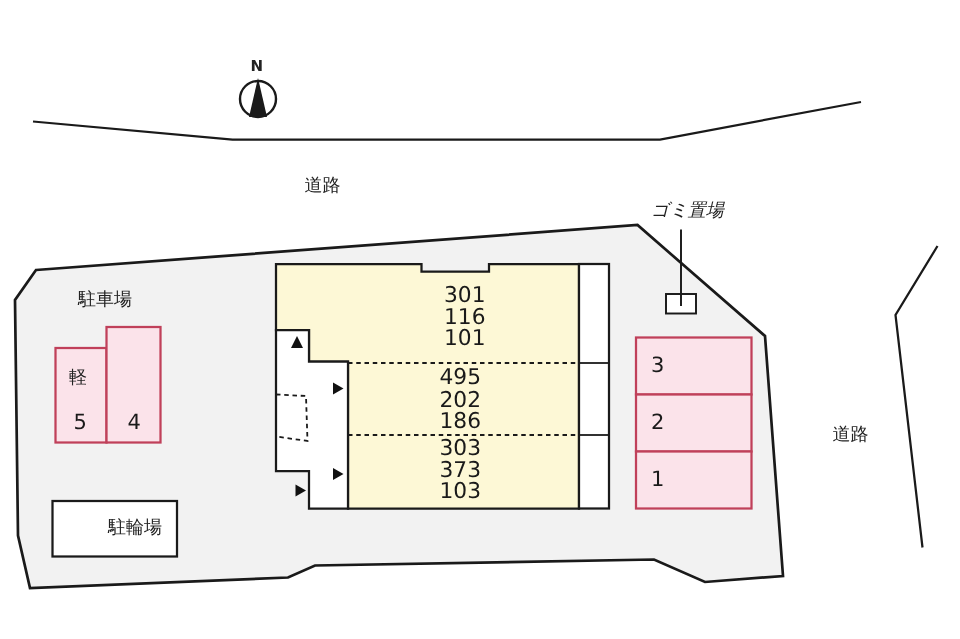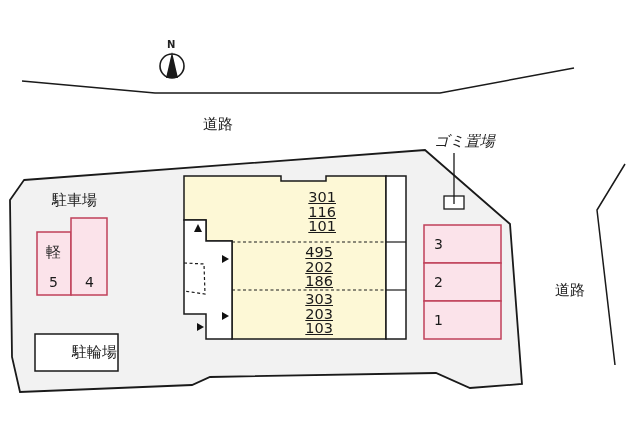--- a/index.html
+++ b/index.html
@@ -1,20 +1,20 @@
 <!DOCTYPE html>
 <html><head>
 <meta charset="utf-8">
 <style>
   html, body { margin:0; padding:0; background:#ffffff; }
   body { width:640px; height:426px; position:relative; overflow:hidden;
          font-family: "DejaVu Sans", "Liberation Sans", sans-serif; color:#222; }
   .layer { position:absolute; left:0; top:0; width:640px; height:426px; }
-  .lbl { position:absolute; font-size:15px; line-height:1; white-space:nowrap; color:#222; }
-  .unit-nums { position:absolute; text-align:right; font-size:14.5px; line-height:14.5px; color:#1a1a1a;text-decoration:underline; }
+  .lbl { position:absolute; font-size:12px; line-height:1; white-space:nowrap; color:#222; }
+  .unit-nums { position:absolute; text-align:left; font-size:14.5px; line-height:14.5px; color:#1a1a1a; }
   .unit-nums span { display:block; }
   .bay-num { position:absolute; font-size:14px; line-height:1; color:#1a1a1a; }
 </style>
 </head>
 <body>
 
 <svg class="layer" viewBox="0 0 640 426" xmlns="http://www.w3.org/2000/svg">
 
   <polyline points="22,81 155,93 440,93 574,68" fill="none" stroke="#1a1a1a" stroke-width="1.5"></polyline>
 
@@ -83,15 +83,15 @@
   <span>116</span>
   <span>101</span>
 </div>
 <div class="unit-nums" style="left:293px;top:245px;width:40px;">
   <span>495</span>
   <span>202</span>
   <span>186</span>
 </div>
 <div class="unit-nums" style="left:293px;top:292px;width:40px;">
   <span>303</span>
-  <span>203</span>
+  <span>373</span>
   <span>103</span>
 </div>
 
 </body></html>

